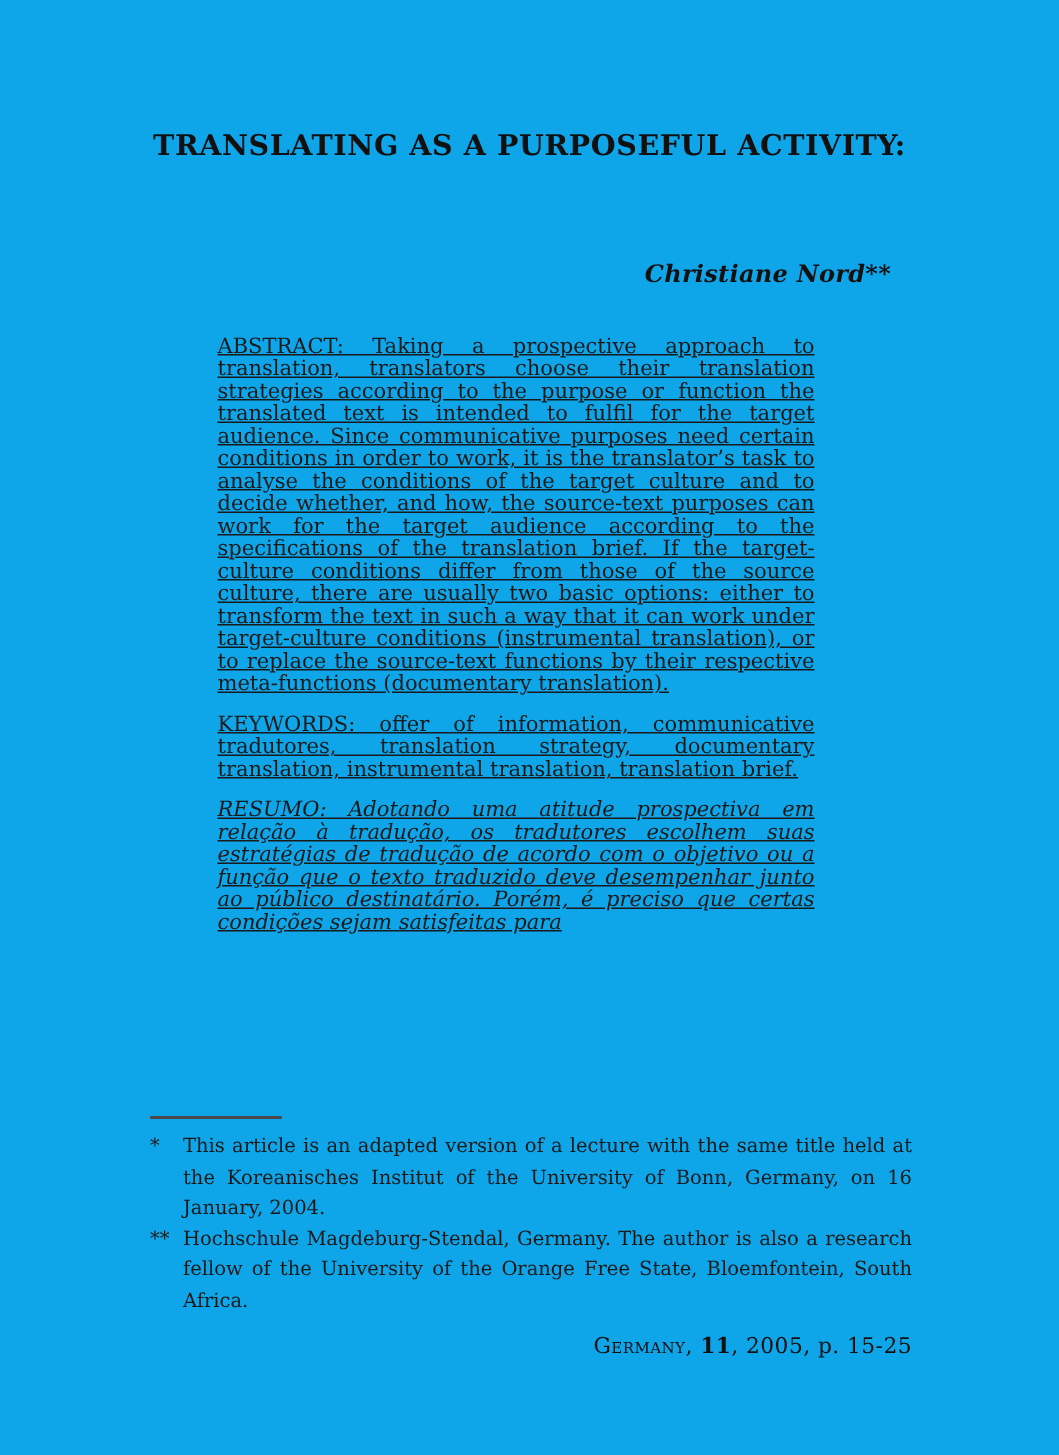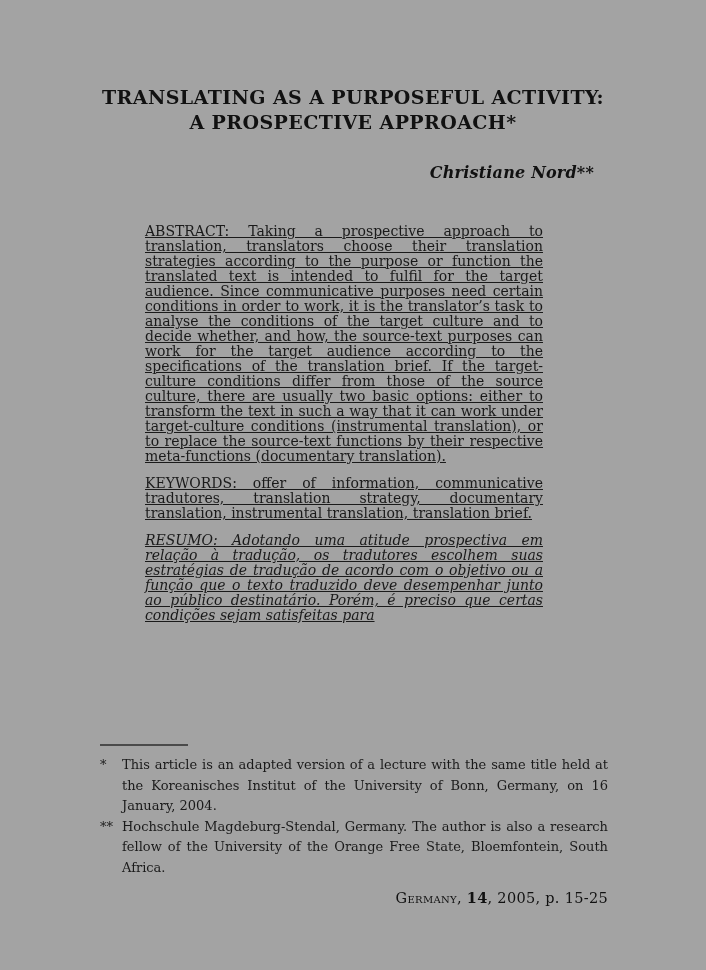--- a/index.html
+++ b/index.html
@@ -5,42 +5,42 @@
   html, body {
     margin: 0;
     padding: 0;
     background: #e8e8e8;
   }
   .page {
     position: relative;
     width: 706px;
     height: 970px;
     margin: 0 auto;
-    background: #a3a3a3;
+    background: #0ea5e9;
     color: #1a1a1a;
     font-family: "DejaVu Serif", "Liberation Serif", serif;
     overflow: hidden;
   }
   .title {
     position: absolute;
     top: 85px;
     left: 0;
     right: 0;
     margin: 0;
     text-align: center;
     font-size: 19px;
     font-weight: bold;
     line-height: 25px;
     letter-spacing: 0.4px;
     color: #111;
   }
   .title-line { display: block; }
   .author {
     position: absolute;
-    top: 163px;
+    top: 173px;
     right: 112px;
     font-size: 16px;
     font-weight: bold;
     font-style: italic;
     letter-spacing: 0.2px;
     color: #111;
   }
   .abstract-block {
     position: absolute;
     top: 224px;
@@ -100,21 +100,20 @@
     font-weight: bold;
   }
 </style>
 </head>
 <body>
 
 <div class="page">
 
   <h1 class="title">
     <span class="title-line">TRANSLATING AS A PURPOSEFUL ACTIVITY:</span>
-    <span class="title-line">A PROSPECTIVE APPROACH*</span>
   </h1>
 
   <div class="author">Christiane Nord**</div>
 
   <div class="abstract-block">
     <p>ABSTRACT: Taking a prospective approach to translation, translators choose their translation strategies according to the purpose or function the translated text is intended to fulfil for the target audience. Since communicative purposes need certain conditions in order to work, it is the translator’s task to analyse the conditions of the target culture and to decide whether, and how, the source-text purposes can work for the target audience according to the specifications of the translation brief. If the target-culture conditions differ from those of the source culture, there are usually two basic options: either to transform the text in such a way that it can work under target-culture conditions (instrumental translation), or to replace the source-text functions by their respective meta-functions (documentary translation).</p>
     <p>KEYWORDS: offer of information, communicative tradutores, translation strategy, documentary translation, instrumental translation, translation brief.</p>
     <p class="resumo">RESUMO: Adotando uma atitude prospectiva em relação à tradução, os tradutores escolhem suas estratégias de tradução de acordo com o objetivo ou a função que o texto traduzido deve desempenhar junto ao público destinatário. Porém, é preciso que certas condições sejam satisfeitas para</p>
   </div>
 
@@ -124,16 +123,16 @@
       <span class="fn-marker">*</span>
       <span class="fn-text">This article is an adapted version of a lecture with the same title held at the Koreanisches Institut of the University of Bonn, Germany, on 16 January, 2004.</span>
     </div>
     <div class="footnote">
       <span class="fn-marker">**</span>
       <span class="fn-text">Hochschule Magdeburg-Stendal, Germany. The author is also a research fellow of the University of the Orange Free State, Bloemfontein, South Africa.</span>
     </div>
   </div>
 
   <div class="footer">
-    <span class="smallcaps">Germany</span><span>, </span><span class="vol-bold">14</span><span>, 2005, p. 15-25</span>
+    <span class="smallcaps">Germany</span><span>, </span><span class="vol-bold">11</span><span>, 2005, p. 15-25</span>
   </div>
 
 </div>
 
 </body></html>

